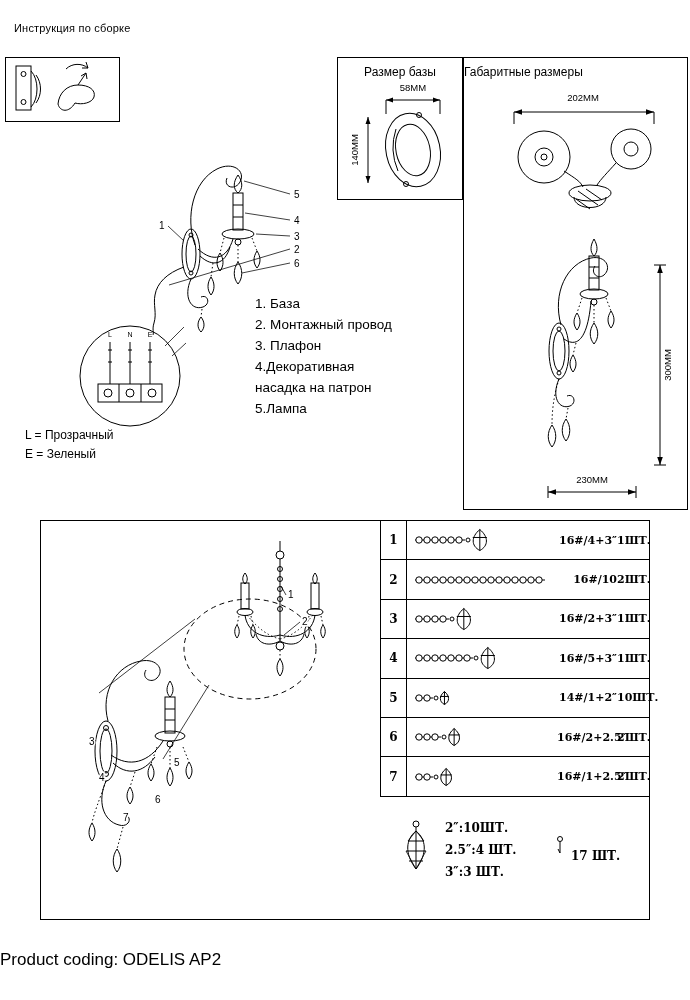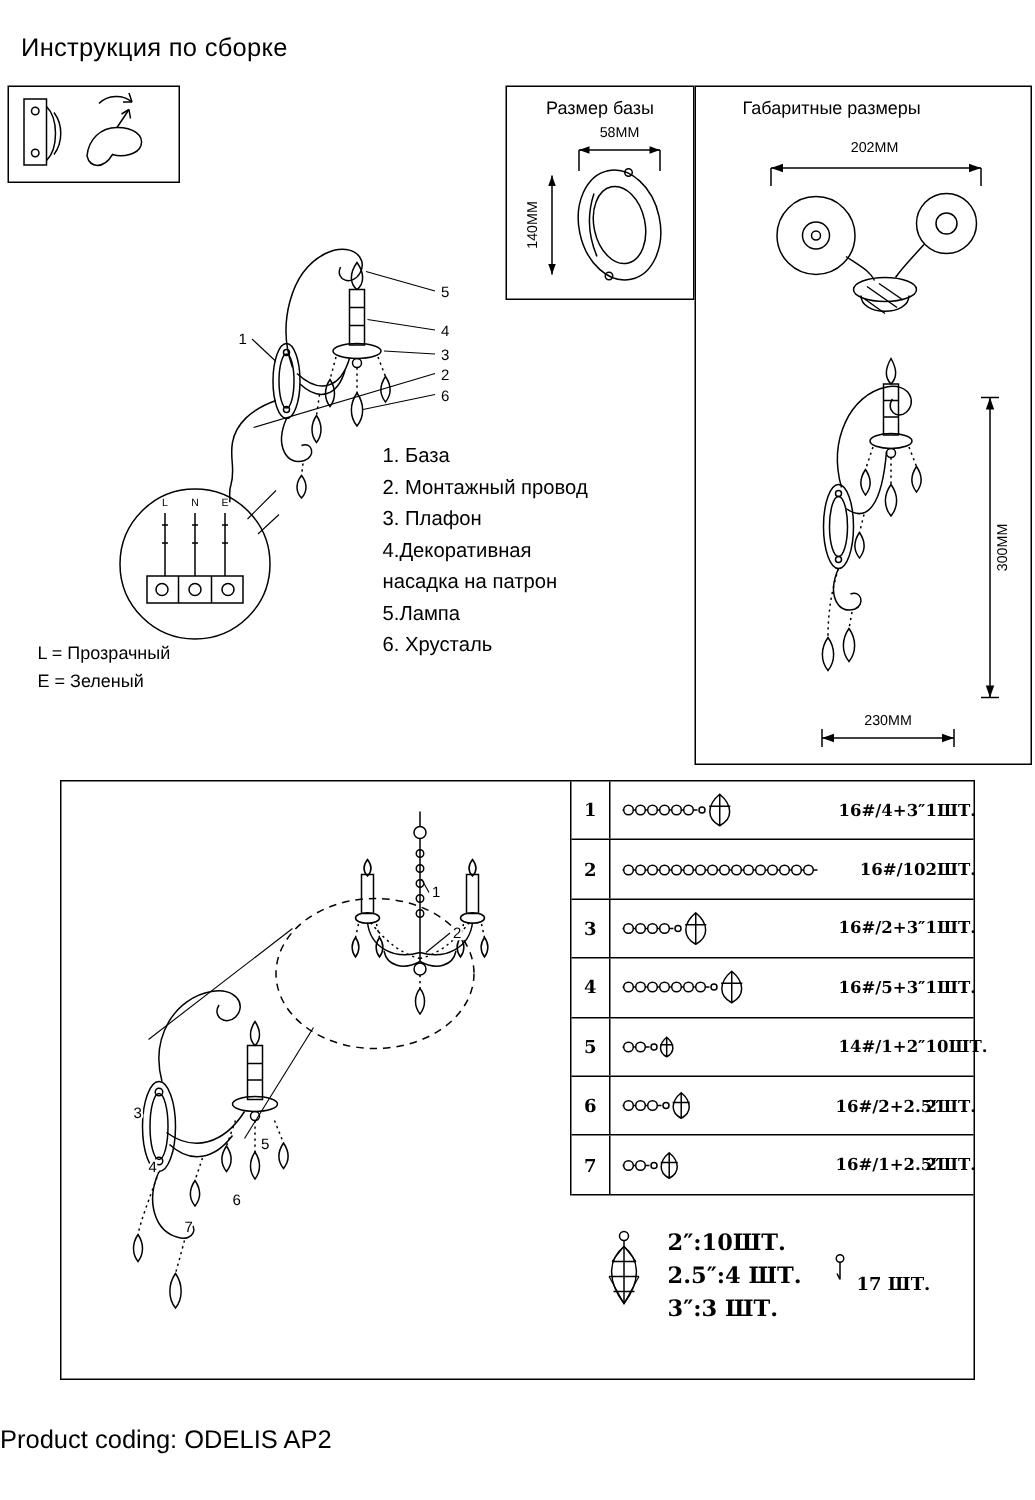--- a/index.html
+++ b/index.html
@@ -6,25 +6,25 @@
   html,body { width:690px; height:1000px; }
   body {
     position:relative;
     background:#fff;
     color:#000;
     font-family:"Liberation Sans", sans-serif;
     overflow:hidden;
   }
   .box { position:absolute; border:1px solid #000; background:#fff; }
 
-  .page-title { position:absolute; left:14px; top:22px; font-size:17px; letter-spacing:.2px; }
+  .page-title { position:absolute; left:14px; top:22px; font-size:11px; letter-spacing:.2px; }
 
   .panel-title { font-size:12px; padding-top:7px; }
   .panel-title.center { text-align:center; }
-  .panel-title.left { padding-left:31px; }
+  .panel-title.left { padding-left:0; }
 
   .legend { position:absolute; left:255px; top:293px; font-size:13.5px; line-height:21px; }
   .wire-legend { position:absolute; left:25px; top:426px; font-size:12px; line-height:19px; }
 
   .product-coding { position:absolute; left:0; top:950px; width:690px; text-align:left; font-size:17px; }
 
   
   svg { display:block; position:absolute; }
   svg.inline { position:static; }
   .ln, .ln * { stroke:#000; fill:none; stroke-width:1; }
@@ -50,21 +50,21 @@
   }
   .pbeads { width:146px; height:36px; margin-left:4px; position:static; }
   .pspec, .pqty {
     font-family:"DejaVu Serif","Liberation Serif",serif; font-weight:bold; font-size:11px;
     text-align:right; white-space:nowrap;
   }
   .pspec { width:60px; }
   .pqty { width:32px; padding-right:2px; }
 
   .sum-lines { position:absolute; left:404px; top:296px; width:120px;
-    font-family:"DejaVu Serif","Liberation Serif",serif; font-weight:bold; font-size:15px; line-height:22px; }
+    font-family:"DejaVu Serif","Liberation Serif",serif; font-weight:bold; font-size:12px; line-height:22px; }
   .sum-pin-count { position:absolute; left:530px; top:328px;
     font-family:"DejaVu Serif","Liberation Serif",serif; font-weight:bold; font-size:12px; }
 </style>
 </head>
 <body>
 
 <div class="page-title">Инструкция по сборке</div>
 
 <div class="box" style="left:5px;top:57px;width:115px;height:65px">
   <svg class="inline" width="113" height="63" viewBox="0 0 113 63">
@@ -150,21 +150,20 @@
   </g>
 </svg>
 
 <div class="legend">
   <div>1. База</div>
   <div>2. Монтажный провод</div>
   <div>3. Плафон</div>
   <div>4.Декоративная</div>
   <div>насадка на патрон</div>
   <div>5.Лампа</div>
-  <div>6. Хрусталь</div>
 </div>
 
 <div class="wire-legend">
   <div>L = Прозрачный</div>
   <div>E = Зеленый</div>
 </div>
 
 <div class="box" style="left:337px;top:57px;width:126px;height:143px">
   <div class="panel-title center">Размер базы</div>
   <svg class="inline" width="123" height="115" viewBox="0 0 123 115">

